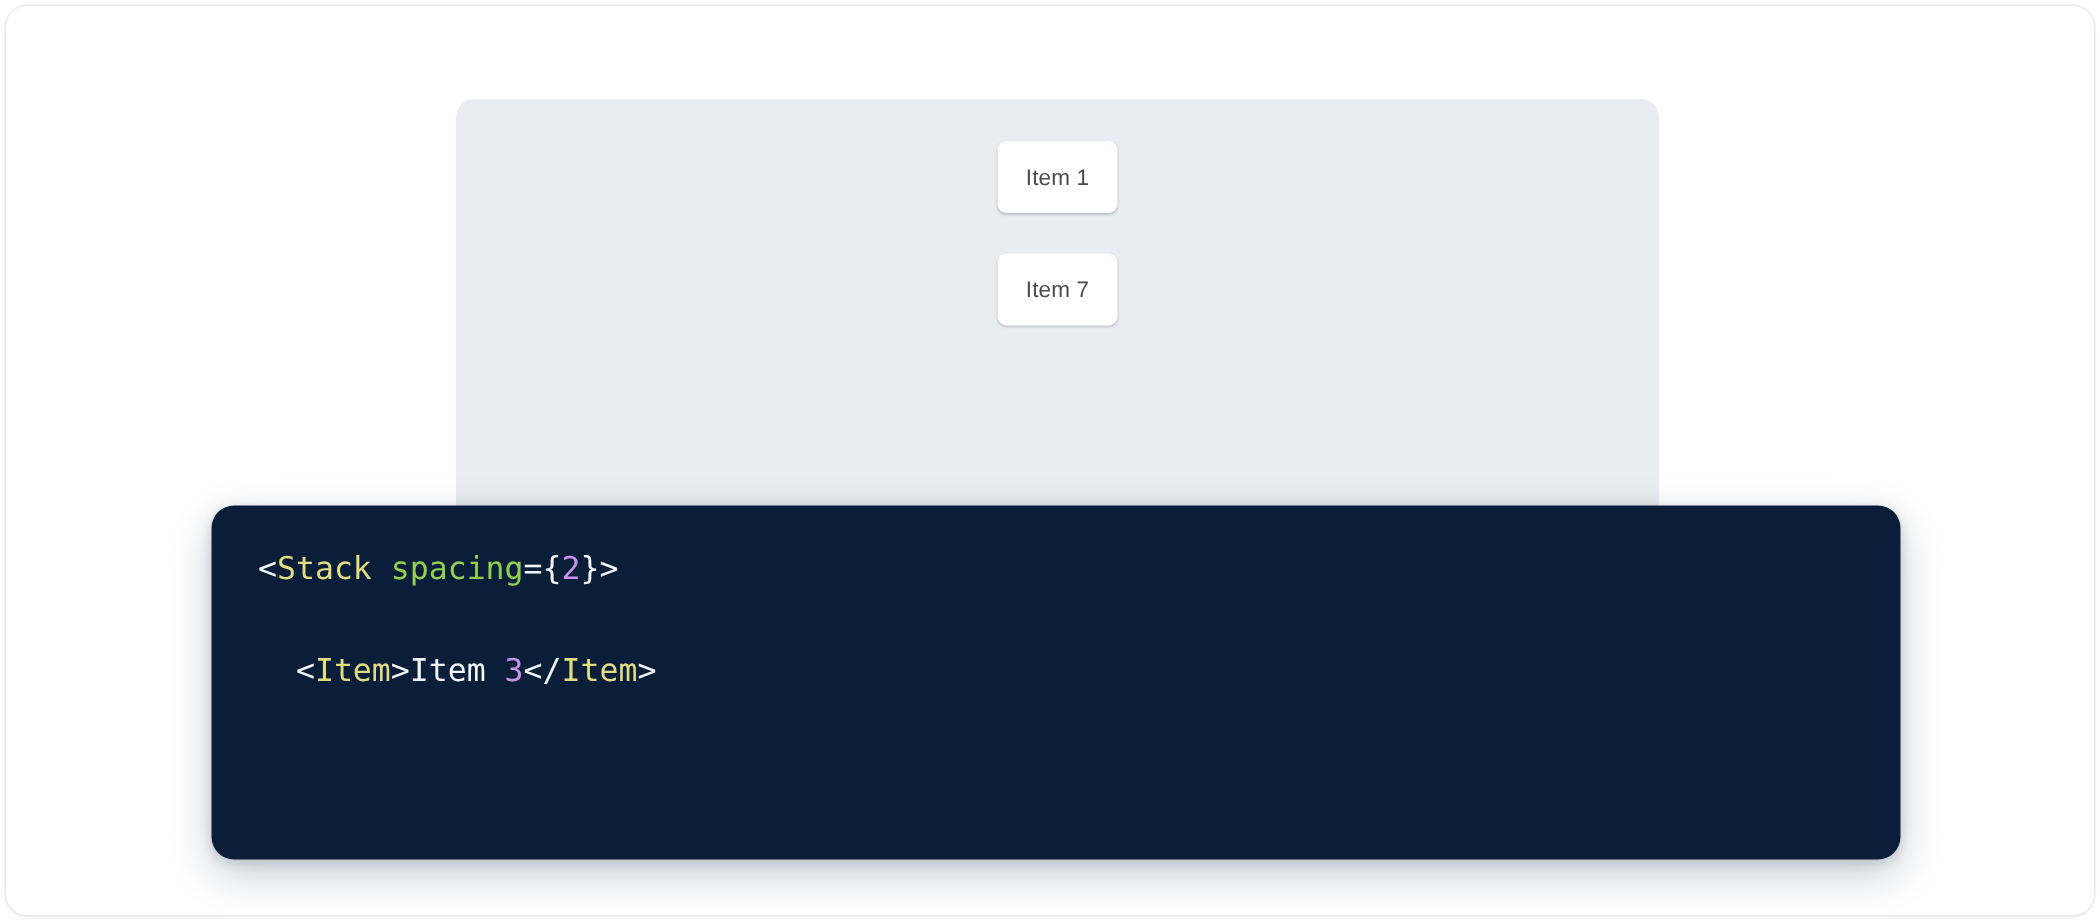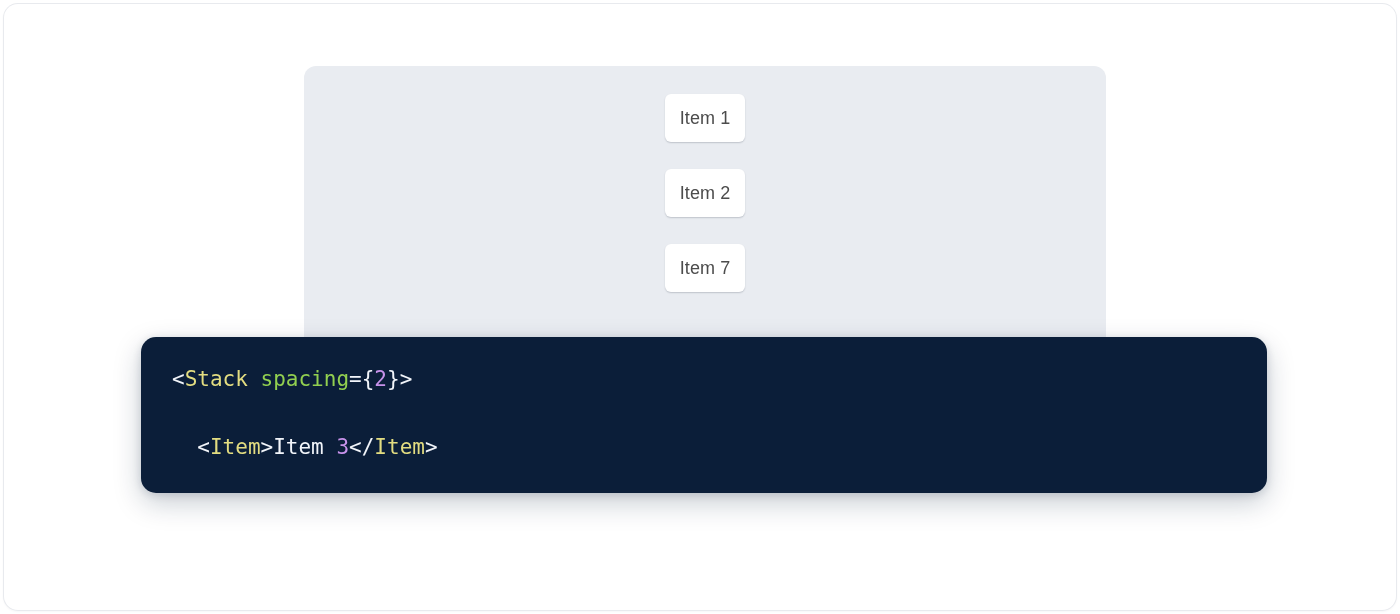--- a/index.html
+++ b/index.html
@@ -48,33 +48,33 @@
   }
 
   .stack-item {
     width: 80px;
     height: 48px;
     background: #ffffff;
     border-radius: 6px;
     display: flex;
     align-items: center;
     justify-content: center;
-    font-size: 18px;
+    font-size: 15px;
     color: #4c4c4c;
     letter-spacing: 0.1px;
     box-shadow: 0 1px 2px rgba(20,30,50,0.13), 0 1px 1px rgba(20,30,50,0.07);
   }
 
   
   .code-block {
     position: absolute;
     left: 137px;
     top: 333px;
     width: 1126px;
-    height: 156px;
+    height: 236px;
     background: #0b1e39;
     border-radius: 15px;
     box-shadow: 0 10px 28px rgba(11,30,57,0.22), 0 2px 8px rgba(11,30,57,0.14);
     padding: 26px 0 0 31px;
     font-family: "DejaVu Sans Mono", "Liberation Mono", monospace;
     font-size: 21px;
     line-height: 33.8px;
     white-space: pre;
     color: #f2f5fa;
   }
@@ -91,23 +91,20 @@
 <body>
 
 <div class="page-frame">
 
   <div class="preview-panel">
     <div class="stack" id="stack-container">
         <div class="stack-item">
           <span>Item 1</span>
         </div>
         <div class="stack-item">
-          <span>Item 2</span>
-        </div>
-        <div class="stack-item">
           <span>Item 7</span>
         </div>
       </div>
   </div>
 
   <div class="code-block" id="code-block"><span class="code-line"><span class="tok-punct">&lt;</span><span class="tok-tag">Stack</span><span class="tok-punct"> </span><span class="tok-attr">spacing</span><span class="tok-punct">={</span><span class="tok-num">2</span><span class="tok-punct">}&gt;</span></span>
 <span class="code-line"><span>  </span><span class="tok-punct">&lt;</span><span class="tok-tag">Item</span><span class="tok-punct">&gt;</span><span class="tok-text">Item </span><span class="tok-num">3</span><span class="tok-punct">&lt;/</span><span class="tok-tag">Item</span><span class="tok-punct">&gt;</span></span>
 </div>
 
 </div>

